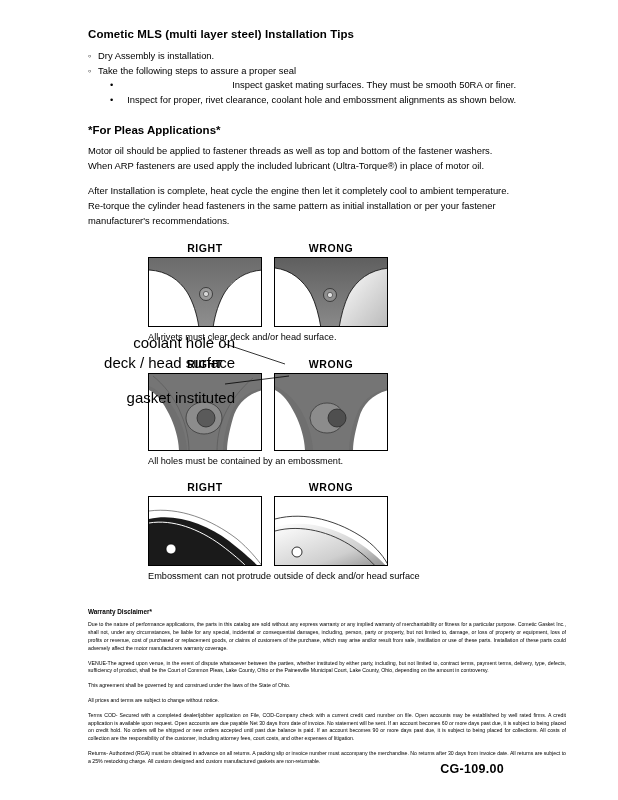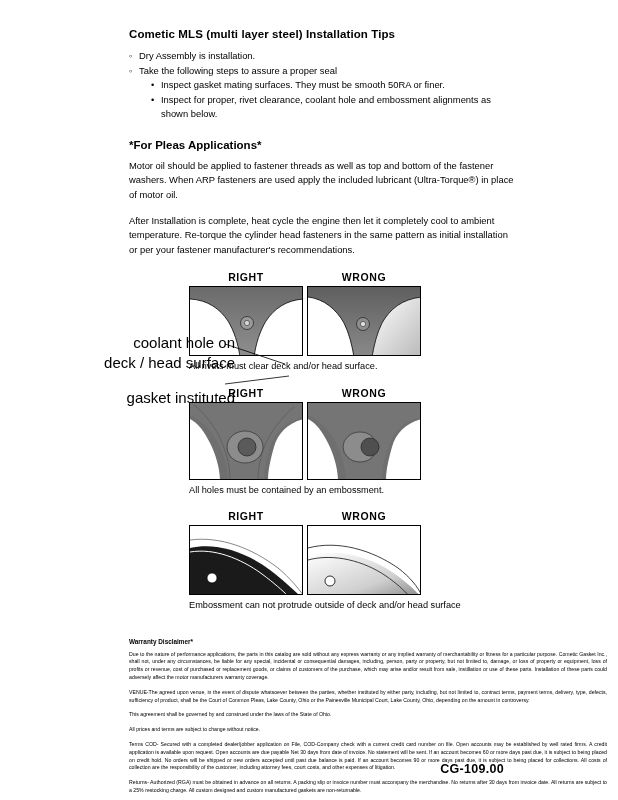--- a/index.html
+++ b/index.html
@@ -13,21 +13,21 @@
     font-family: "Liberation Sans", sans-serif;
     color: #000000;
     position: relative;
     overflow: hidden;
   }
   .page {
     position: relative;
     width: 556px;
     height: 800px;
     box-sizing: border-box;
-    padding: 28px 40px 10px 61px;
+    padding: 28px 40px 10px 20px;
   }
 
   
   h1.title {
     font-size: 11.5px;
     font-weight: bold;
     margin: 0 0 9px 68px;
     letter-spacing: 0.1px;
   }
   .bullets {
@@ -51,20 +51,21 @@
   .subbullets {
     margin: 0;
     padding: 0 0 0 12px;
     list-style: none;
   }
   .subbullets > li {
     font-size: 9.4px;
     line-height: 1.55;
     position: relative;
     padding-left: 10px;
+    text-align: right;
   }
   .subbullets > li::before {
     content: "\2022";
     position: absolute;
     left: 0;
     top: 0;
     font-size: 9.4px;
   }
 
   h2.section {
@@ -80,21 +81,21 @@
   }
   p.para.last { margin-bottom: 0; }
 
   
   .figblock {
     margin-top: 14px;
     margin-left: 128px;
   }
   .figrow {
     display: flex;
-    gap: 4px;
+    gap: 12px;
   }
   .figcol { width: 114px; }
   .figlabel {
     text-align: center;
     font-size: 10.5px;
     font-weight: bold;
     letter-spacing: 0.6px;
     margin-bottom: 3px;
   }
   .figcaption {

